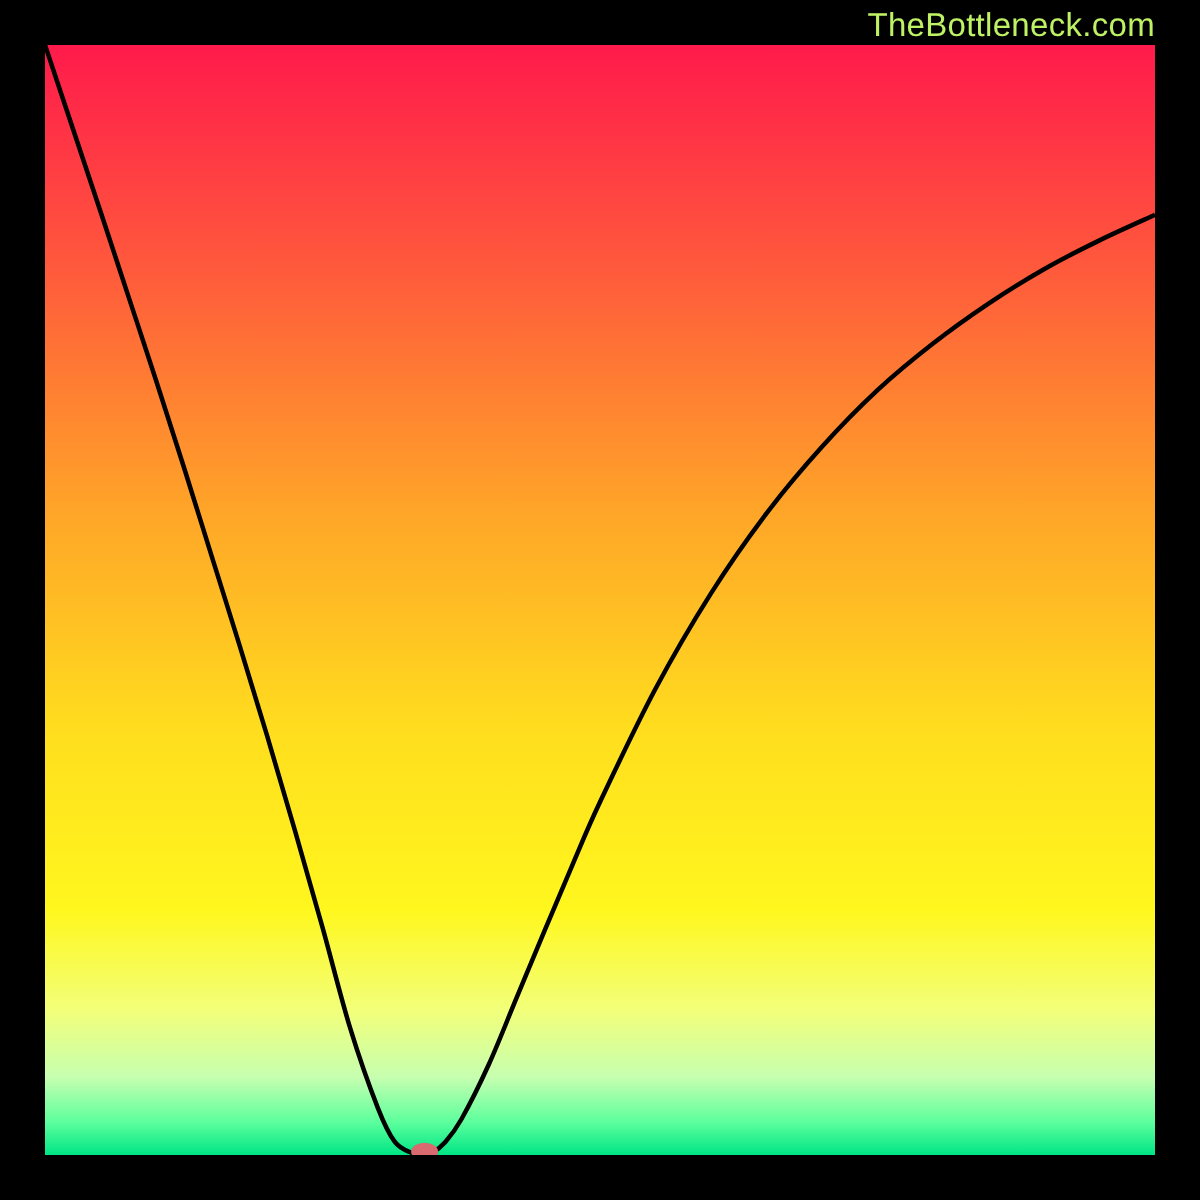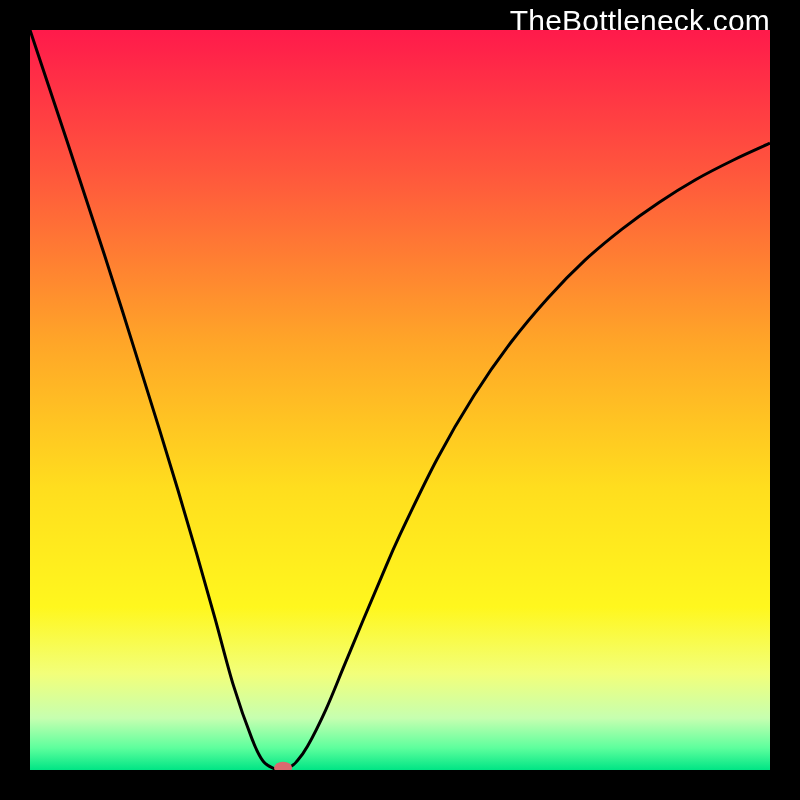--- a/index.html
+++ b/index.html
@@ -16,22 +16,22 @@
     left: 30px;
     top: 30px;
     width: 740px;
     height: 740px;
     background: #000;
   }
   .watermark {
     position: absolute;
     top: 4px;
     right: 30px;
-    color: #ffffff;
-    font-size: 30px;
+    color: #bef264;
+    font-size: 22px;
     font-weight: 500;
     letter-spacing: 0.2px;
   }
   svg { display: block; }
 </style>
 </head>
 <body>
 
 <div class="watermark">TheBottleneck.com</div>
 

